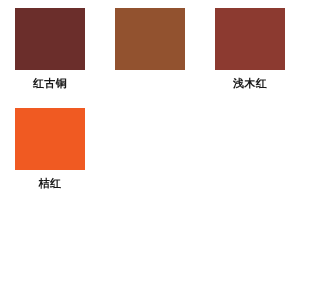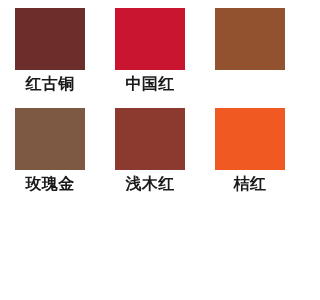--- a/index.html
+++ b/index.html
@@ -29,54 +29,46 @@
     box-sizing: border-box;
     padding-top: 8px;
   }
   .swatch-chip {
     width: 70px;
     height: 62px;
     display: block;
   }
   .swatch-label {
     margin-top: 7px;
-    font-size: 16px;
+    font-size: 11px;
     font-weight: bold;
     color: #1a1a1a;
     line-height: 13px;
     letter-spacing: 0.3px;
     text-align: left;
     white-space: nowrap;
   }
 </style>
 </head>
 <body>
 
 <div class="palette-grid">
 
   <div class="swatch-cell">
     <span class="swatch-chip" style="background:#6B2E2B;"></span>
     <span class="swatch-label">红古铜</span>
   </div>
 
-  <div class="swatch-cell">
-    <span class="swatch-chip" style="background:#C9152F;"></span>
-    <span class="swatch-label">中国红</span>
-  </div>
 
   <div class="swatch-cell">
     <span class="swatch-chip" style="background:#92522F;"></span>
   </div>
 
 
 
-  <div class="swatch-cell">
-    <span class="swatch-chip" style="background:#7D5943;"></span>
-    <span class="swatch-label">玫瑰金</span>
-  </div>
 
 
   <div class="swatch-cell">
     <span class="swatch-chip" style="background:#8C3A30;"></span>
     <span class="swatch-label">浅木红</span>
   </div>
 
   <div class="swatch-cell">
     <span class="swatch-chip" style="background:#F05A22;"></span>
     <span class="swatch-label">桔红</span>

